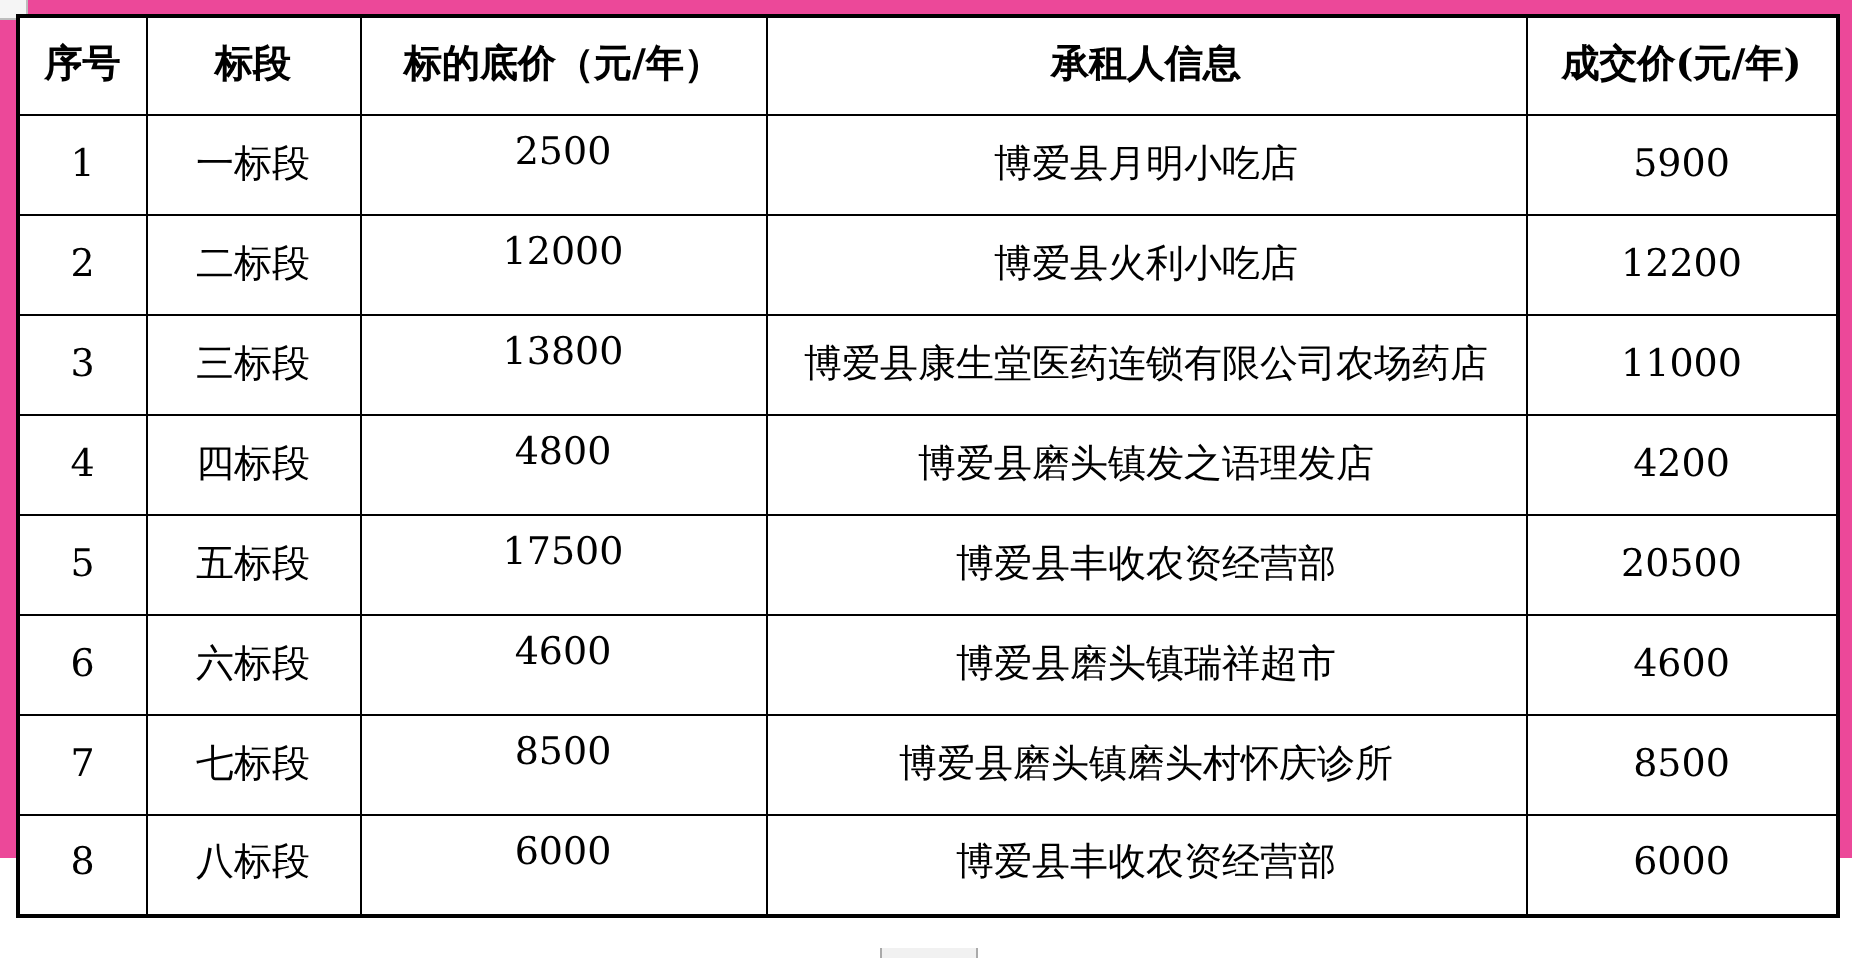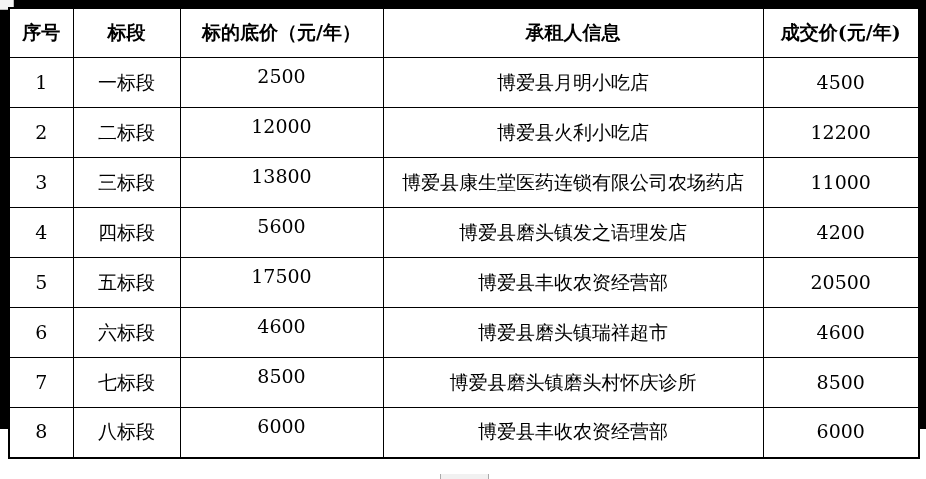--- a/index.html
+++ b/index.html
@@ -9,21 +9,21 @@
     height: 479px;
     background: #ffffff;
     overflow: hidden;
     font-family: "DejaVu Serif", "Liberation Serif", serif;
     color: #000000;
   }
   .page {
     position: relative;
     width: 926px;
     height: 429px;
-    background: #000000;
+    background: #ec4899;
   }
   
   .corner-fragment {
     position: absolute;
     left: -6px;
     top: -5px;
     width: 18px;
     height: 13px;
     background: #f5f5f5;
     border: 1px solid #bdbdbd;
@@ -102,40 +102,40 @@
         <th>承租人信息</th>
         <th>成交价(元/年)</th>
       </tr>
     </thead>
     <tbody>
         <tr>
       <td class="col-seq">1</td>
       <td class="col-section">一标段</td>
       <td class="col-base">2500</td>
       <td class="col-lessee">博爱县月明小吃店</td>
-      <td class="col-deal">4500</td>
+      <td class="col-deal">5900</td>
     </tr>
         <tr>
       <td class="col-seq">2</td>
       <td class="col-section">二标段</td>
       <td class="col-base">12000</td>
       <td class="col-lessee">博爱县火利小吃店</td>
       <td class="col-deal">12200</td>
     </tr>
         <tr>
       <td class="col-seq">3</td>
       <td class="col-section">三标段</td>
       <td class="col-base">13800</td>
       <td class="col-lessee">博爱县康生堂医药连锁有限公司农场药店</td>
       <td class="col-deal">11000</td>
     </tr>
         <tr>
       <td class="col-seq">4</td>
       <td class="col-section">四标段</td>
-      <td class="col-base">5600</td>
+      <td class="col-base">4800</td>
       <td class="col-lessee">博爱县磨头镇发之语理发店</td>
       <td class="col-deal">4200</td>
     </tr>
         <tr>
       <td class="col-seq">5</td>
       <td class="col-section">五标段</td>
       <td class="col-base">17500</td>
       <td class="col-lessee">博爱县丰收农资经营部</td>
       <td class="col-deal">20500</td>
     </tr>

